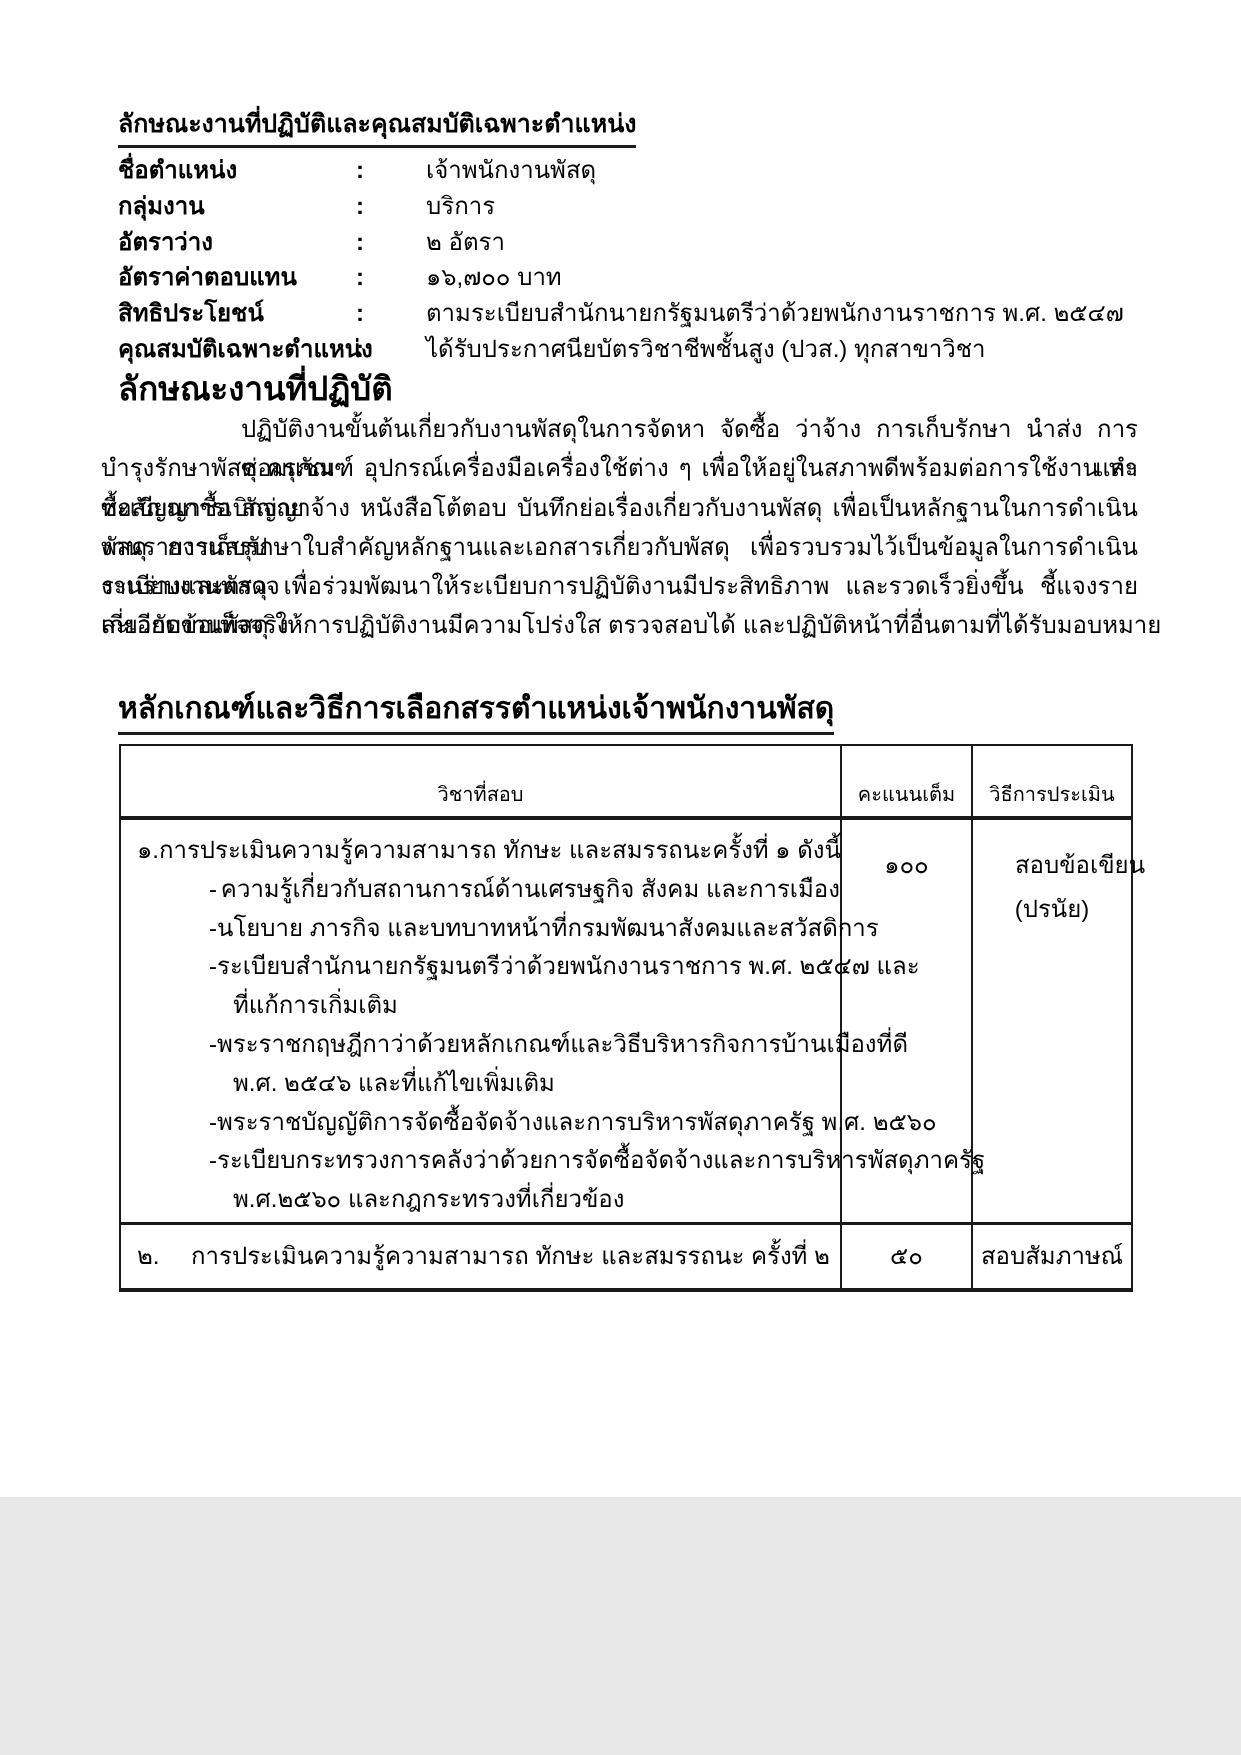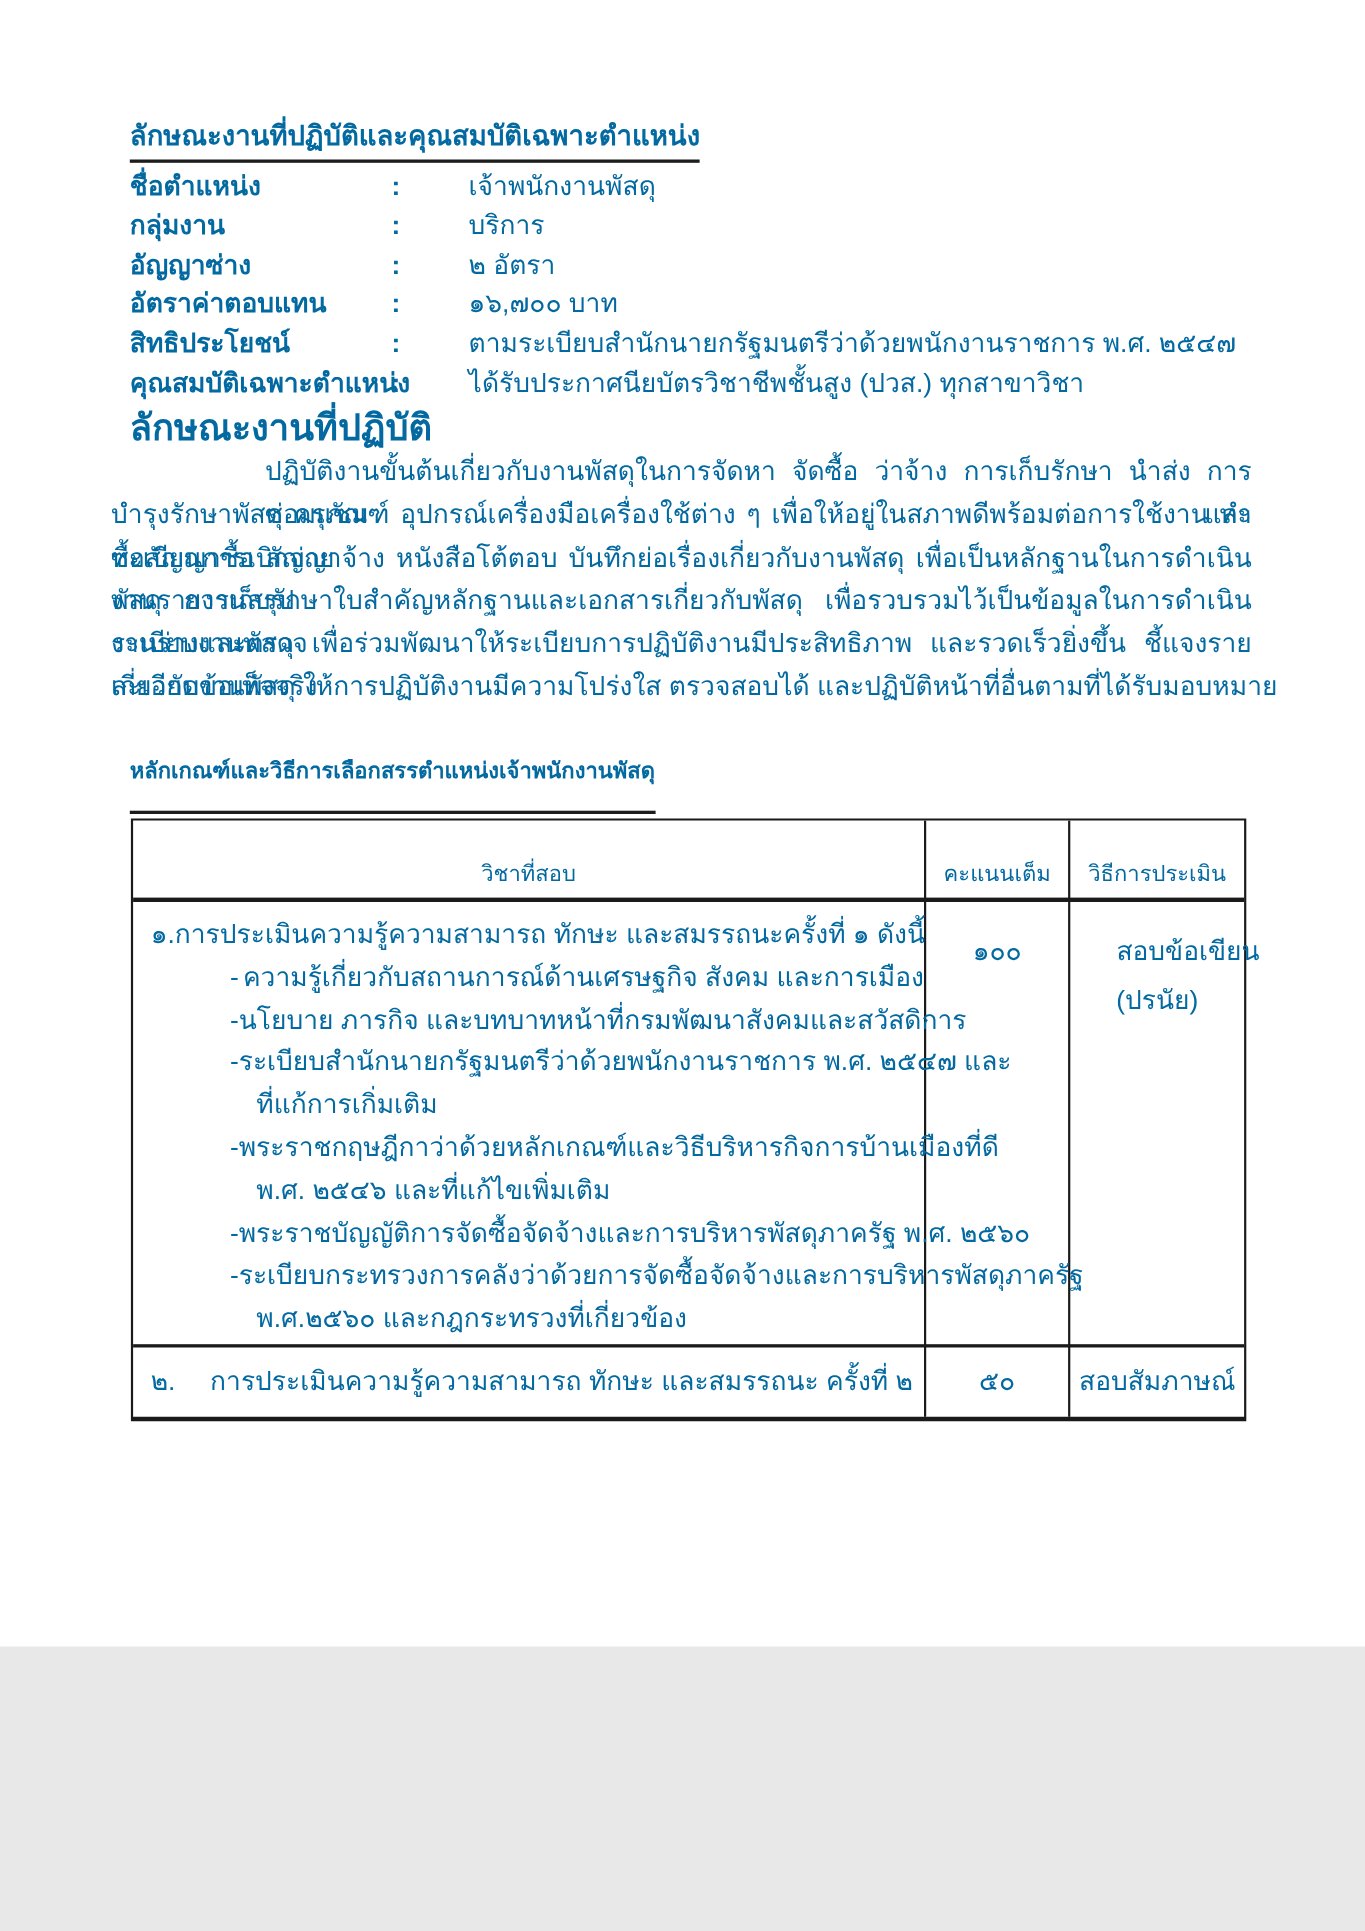--- a/index.html
+++ b/index.html
@@ -1,29 +1,29 @@
 <!DOCTYPE html>
 <html><head>
 <meta charset="utf-8">
 <style>
   html,body{margin:0;padding:0;background:#e8e8e8;}
   .page{
     position:relative;width:1241px;height:1497px;background:#ffffff;
-    color:#0369a1;font-family:"Liberation Sans","DejaVu Sans",sans-serif;
+    color:#000000;font-family:"Liberation Sans","DejaVu Sans",sans-serif;
     font-size:24px;overflow:hidden;margin:0 auto;
   }
   .abs{position:absolute;}
   
   .doc-title{
     left:118px;top:103px;font-size:25px;font-weight:bold;
     border-bottom:3px solid #1c1c1c;padding-bottom:2px;white-space:nowrap;
   }
   .sel-title{
-    left:118px;top:684px;font-size:20px;font-weight:bold;
-    border-bottom:3px solid #1c1c1c;padding-bottom:21px;white-space:nowrap;
+    left:118px;top:684px;font-size:30px;font-weight:bold;
+    border-bottom:3px solid #1c1c1c;padding-bottom:1px;white-space:nowrap;
   }
   
   .defs{left:118px;top:152px;width:1020px;}
   .def-row{display:grid;grid-template-columns:238px 70px auto;height:35.8px;line-height:35.8px;white-space:nowrap;}
   .def-label{font-weight:bold;}
   .def-colon{font-weight:bold;}
   .def-value{}
   
   .duty-head{left:118px;top:371px;height:36px;line-height:36px;font-size:33px;font-weight:bold;white-space:nowrap;}
   .para{left:101px;top:409px;width:1037px;line-height:39.3px;}
@@ -71,21 +71,21 @@
       <span class="def-label">ชื่อตำแหน่ง</span>
       <span class="def-colon">:</span>
       <span class="def-value">เจ้าพนักงานพัสดุ</span>
     </div>
     <div class="def-row">
       <span class="def-label">กลุ่มงาน</span>
       <span class="def-colon">:</span>
       <span class="def-value">บริการ</span>
     </div>
     <div class="def-row">
-      <span class="def-label">อัญญาซ่าง</span>
+      <span class="def-label">อัตราว่าง</span>
       <span class="def-colon">:</span>
       <span class="def-value">๒ อัตรา</span>
     </div>
     <div class="def-row">
       <span class="def-label">อัตราค่าตอบแทน</span>
       <span class="def-colon">:</span>
       <span class="def-value">๑๖,๗๐๐ บาท</span>
     </div>
     <div class="def-row">
       <span class="def-label">สิทธิประโยชน์</span>

